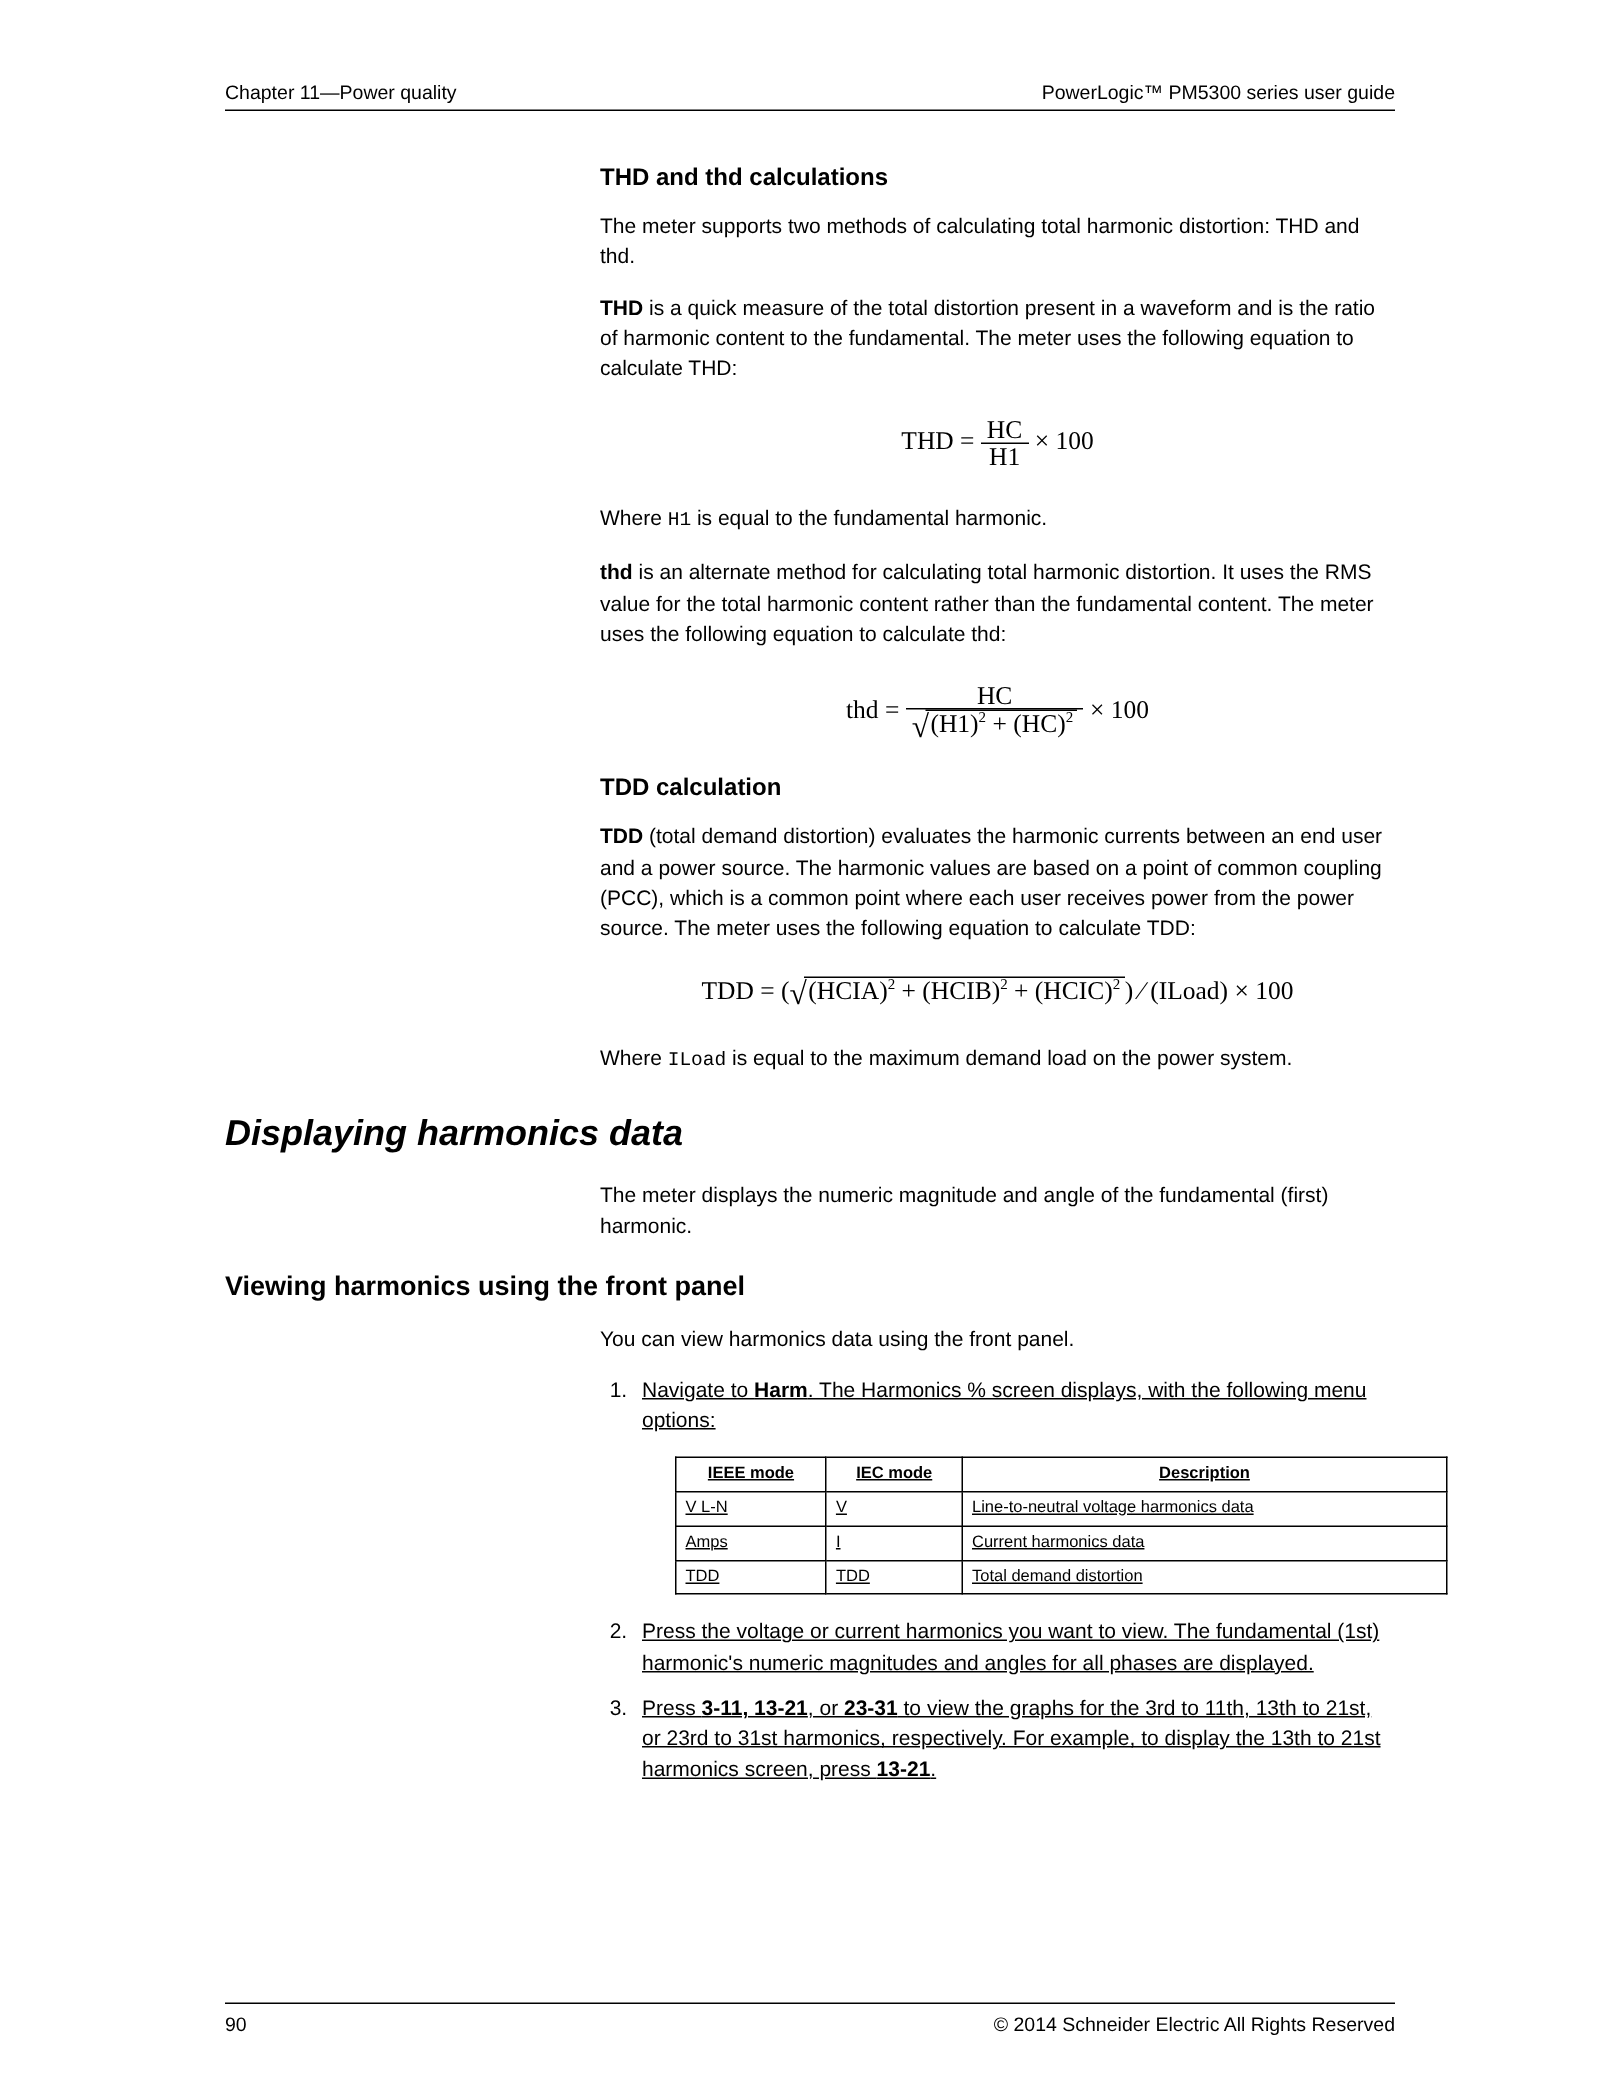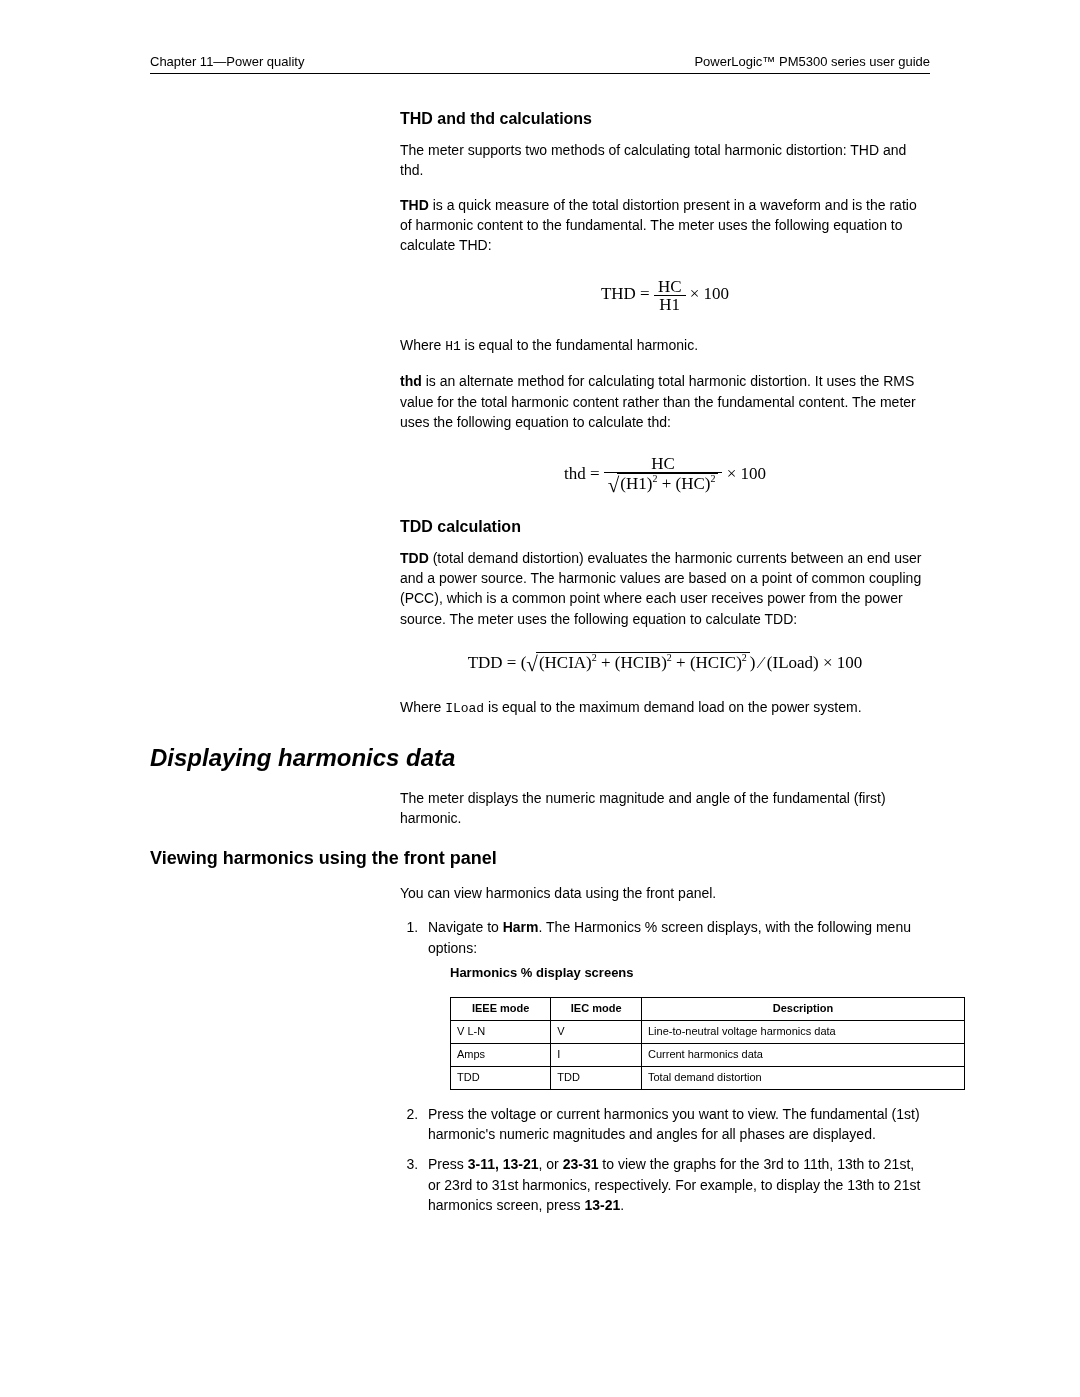--- a/index.html
+++ b/index.html
@@ -113,20 +113,21 @@
     width: 310px;
   }
   ol {
     margin: 0 0 14px 0;
     padding-left: 22px;
   }
   ol li {
     padding-left: 6px;
     margin-bottom: 10px;
     line-height: 1.45;
+    text-decoration: underline;
   }
   ol li:last-child {
     margin-bottom: 0;
   }
   .footer {
     position: absolute;
     bottom: 40px;
     left: 90px;
     right: 90px;
     border-top: 1px solid #000;
@@ -186,21 +187,20 @@
   <div class="content-col">
     <p>The meter displays the numeric magnitude and angle of the fundamental (first) harmonic.</p>
   </div>
 
   <div class="h2">Viewing harmonics using the front panel</div>
   <div class="content-col">
     <p>You can view harmonics data using the front panel.</p>
     <ol>
       <li>
         <span>Navigate to </span><b>Harm</b><span>. The Harmonics % screen displays, with the following menu options:</span>
-        <div class="table-caption">Harmonics % display screens</div>
         <table>
           <tbody>
               <tr>
             <th>IEEE mode</th>
             <th>IEC mode</th>
             <th class="desc">Description</th>
           </tr>
           <tr>
             <td>V L-N</td>
             <td>V</td>
@@ -219,13 +219,17 @@
         </tbody>
           </table>
       </li>
       <li>Press the voltage or current harmonics you want to view. The fundamental (1st) harmonic's numeric magnitudes and angles for all phases are displayed.</li>
       <li>
         <span>Press </span><b>3-11, 13-21</b><span>, or </span><b>23-31</b><span> to view the graphs for the 3rd to 11th, 13th to 21st, or 23rd to 31st harmonics, respectively. For example, to display the 13th to 21st harmonics screen, press </span><b>13-21</b><span>.</span>
       </li>
     </ol>
   </div>
 
+  <div class="footer">
+    <span>90</span>
+    <span>© 2014 Schneider Electric All Rights Reserved</span>
+  </div>
 </div>
 
 </body></html>

